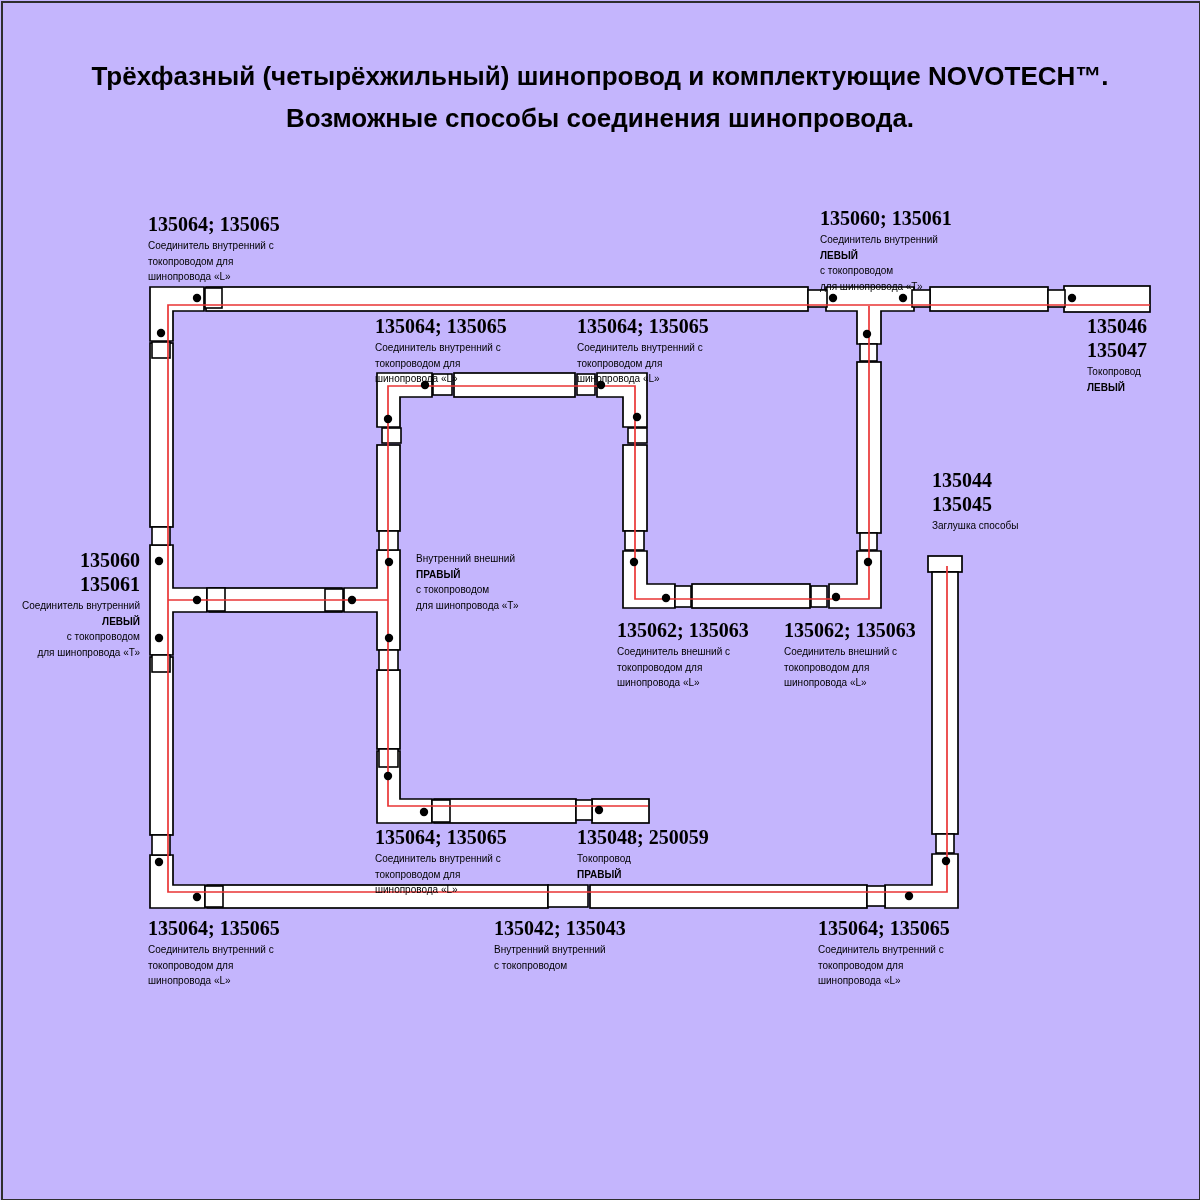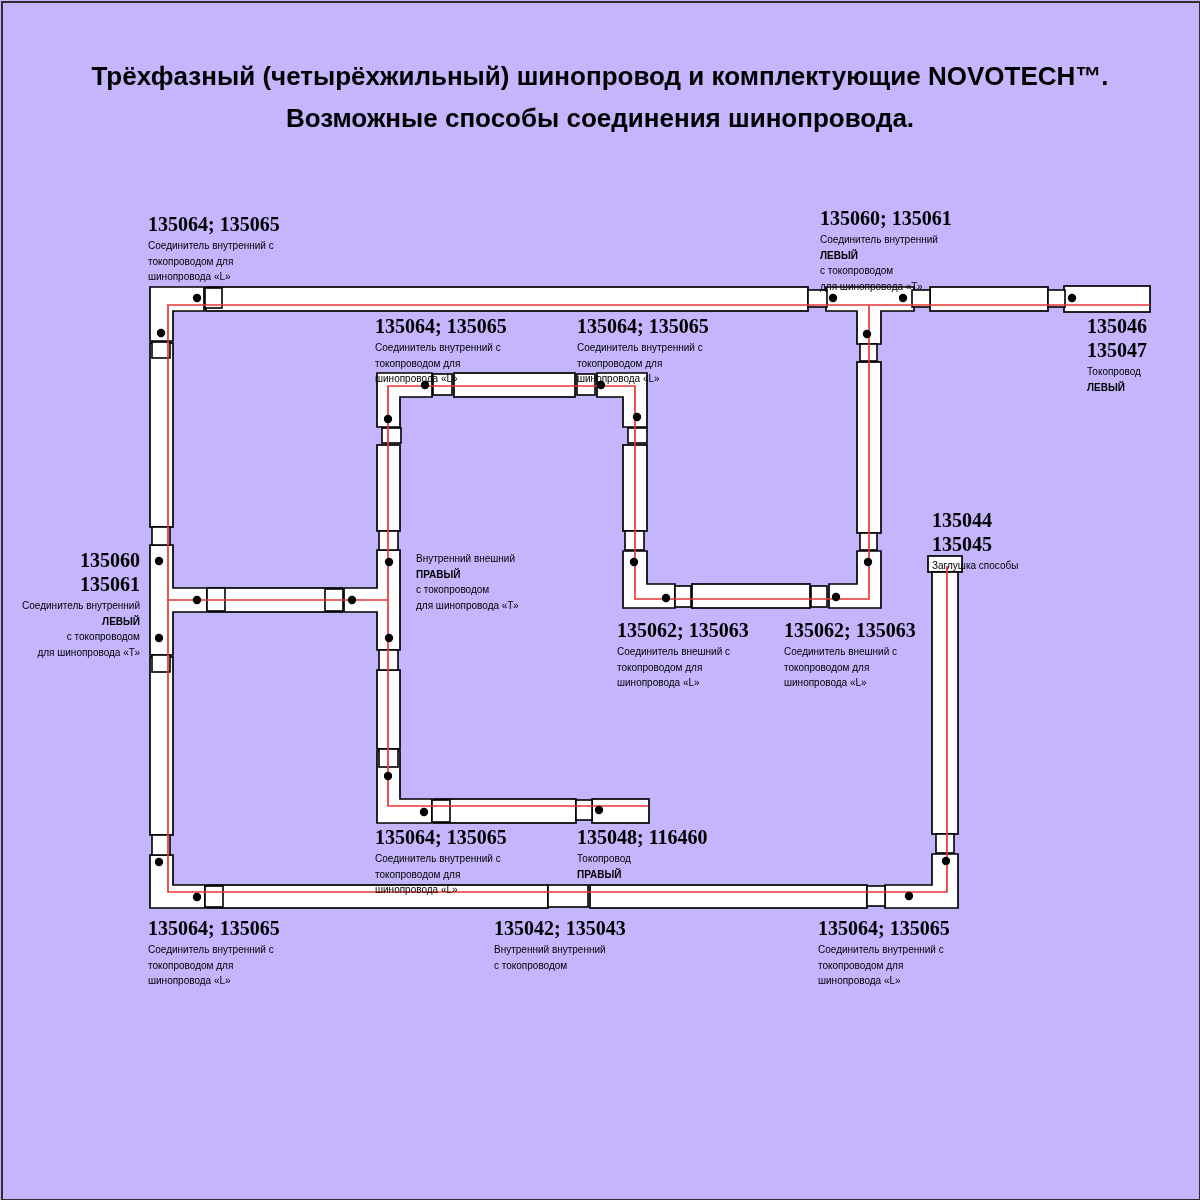--- a/index.html
+++ b/index.html
@@ -197,21 +197,21 @@
 
   <div class="lbl" style="left:416px;top:549px">
     <div class="desc">
         <div>Внутренний внешний</div>
         <div class="b">ПРАВЫЙ</div>
         <div>с токопроводом</div>
         <div>для шинопровода «Т»</div>
       </div>
   </div>
 
-  <div class="lbl" style="left:932px;top:508px">
+  <div class="lbl" style="left:932px;top:468px">
     <div class="code">135044
 135045</div>
     <div class="desc">
         <div>Заглушка способы</div>
       </div>
   </div>
 
   <div class="lbl" style="left:617px;top:618px">
     <div class="code">135062; 135063</div>
     <div class="desc">
@@ -233,21 +233,21 @@
   <div class="lbl" style="left:375px;top:825px">
     <div class="code">135064; 135065</div>
     <div class="desc">
         <div>Соединитель внутренний с</div>
         <div>токопроводом для</div>
         <div>шинопровода «L»</div>
       </div>
   </div>
 
   <div class="lbl" style="left:577px;top:825px">
-    <div class="code">135048; 116460</div>
+    <div class="code">135048; 250059</div>
     <div class="desc">
         <div>Токопровод</div>
         <div class="b">ПРАВЫЙ</div>
       </div>
   </div>
 
   <div class="lbl" style="left:148px;top:916px">
     <div class="code">135064; 135065</div>
     <div class="desc">
         <div>Соединитель внутренний с</div>

